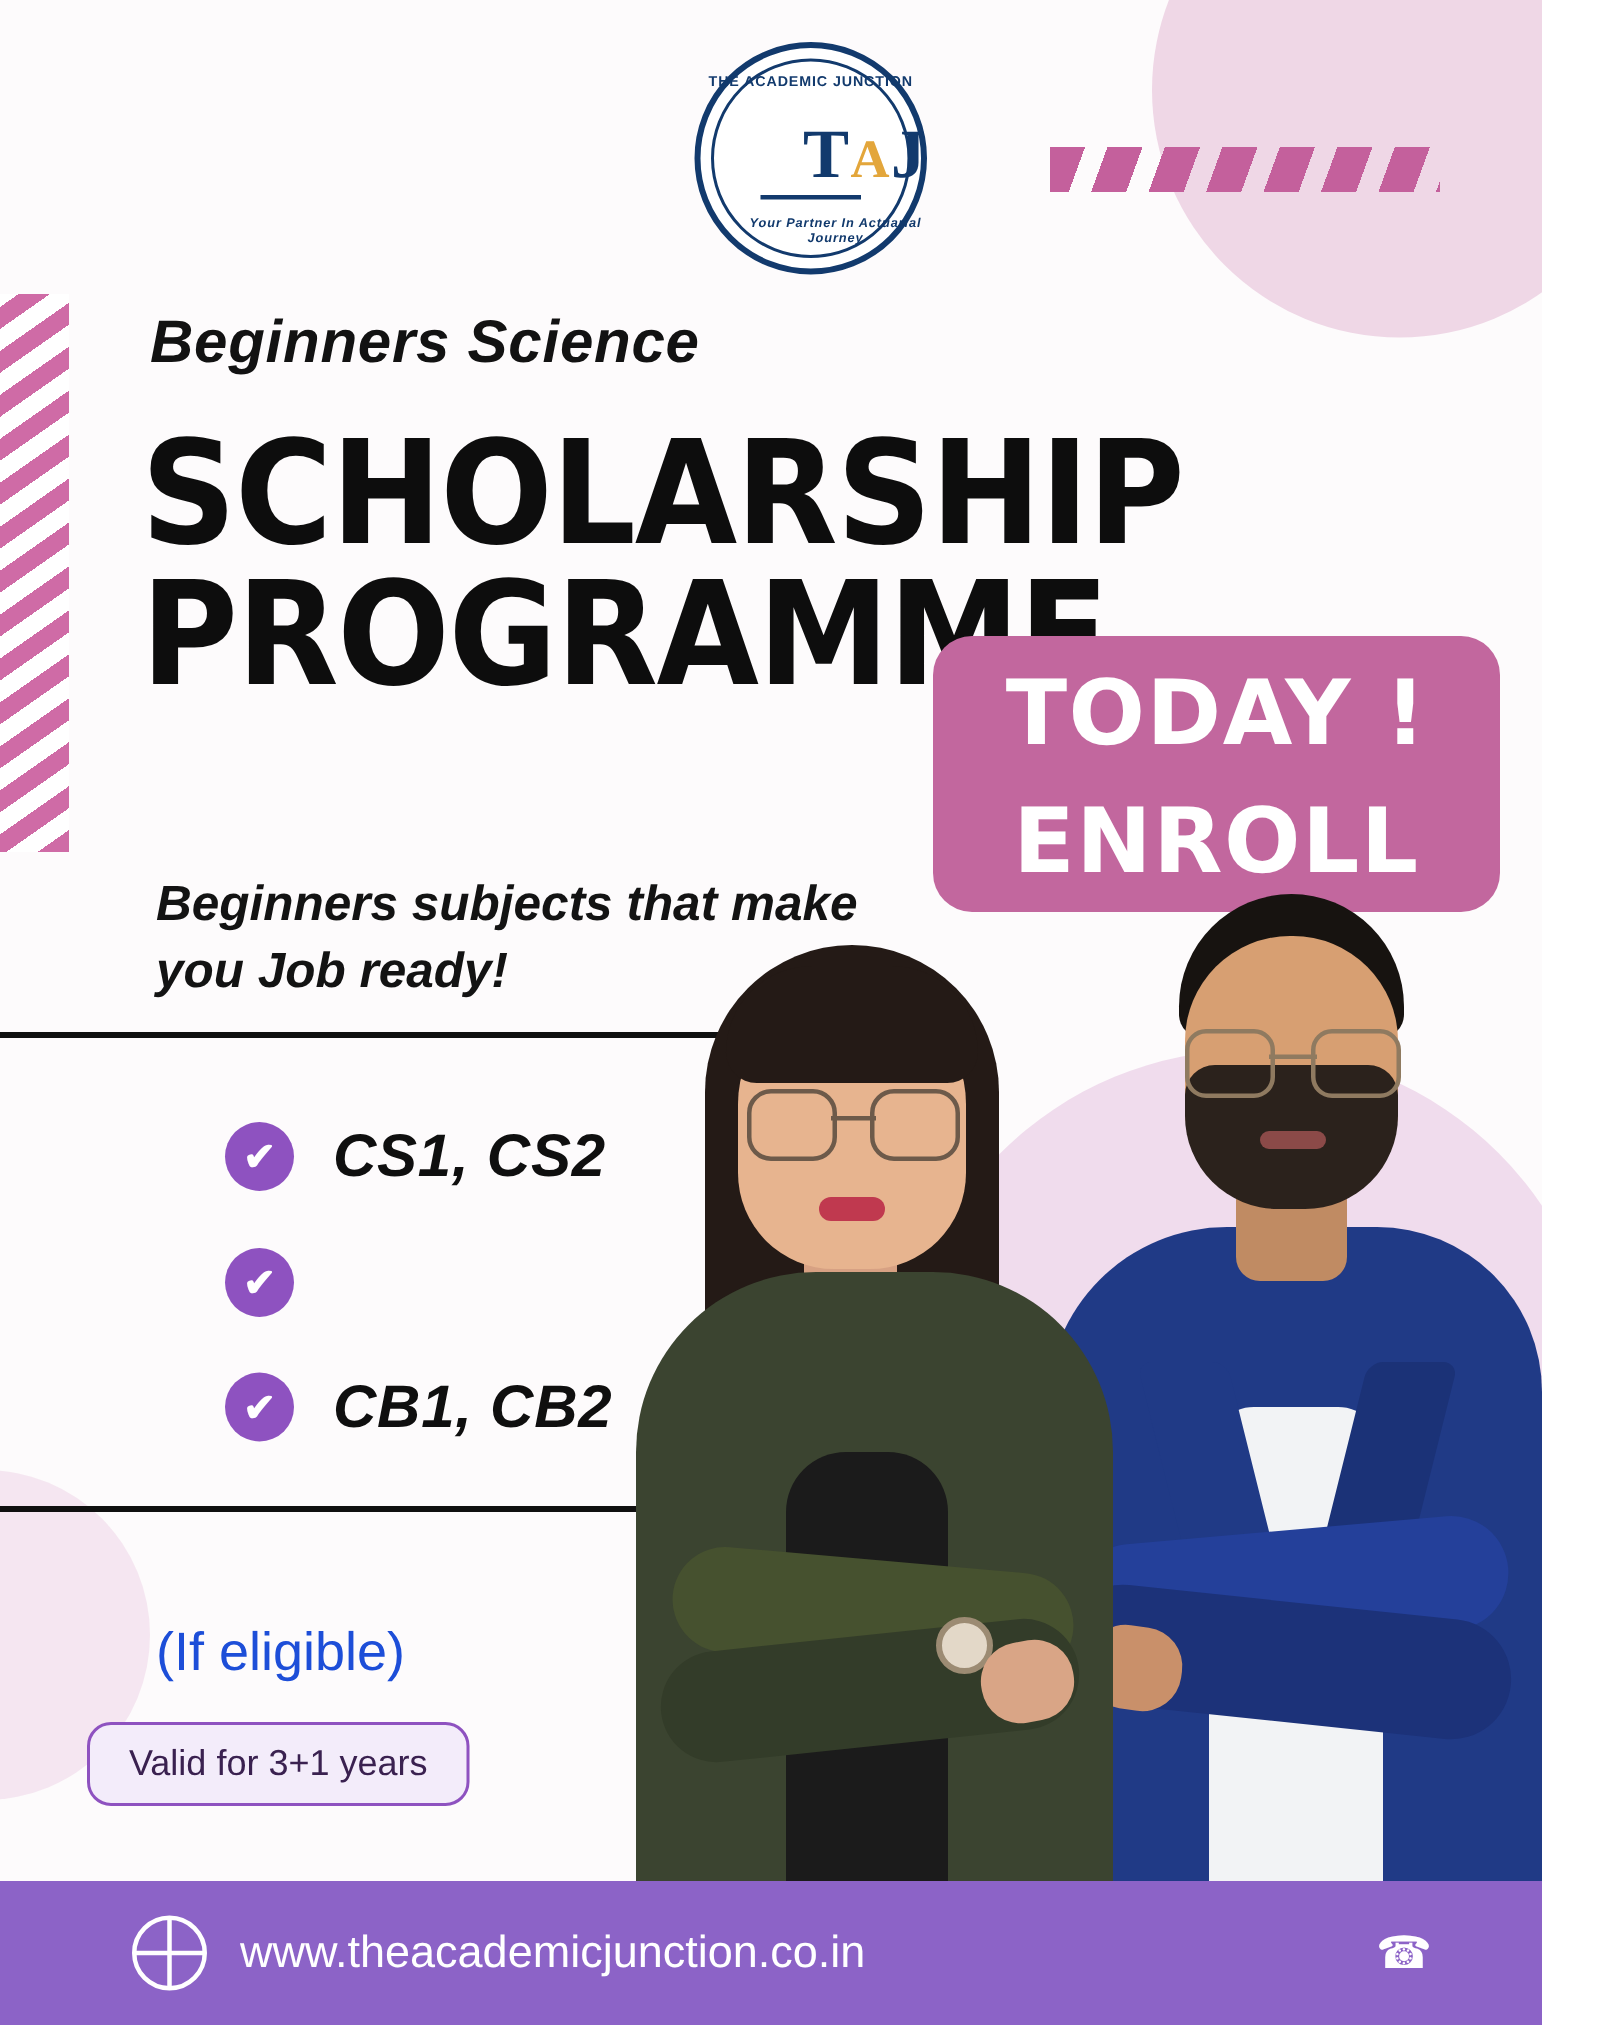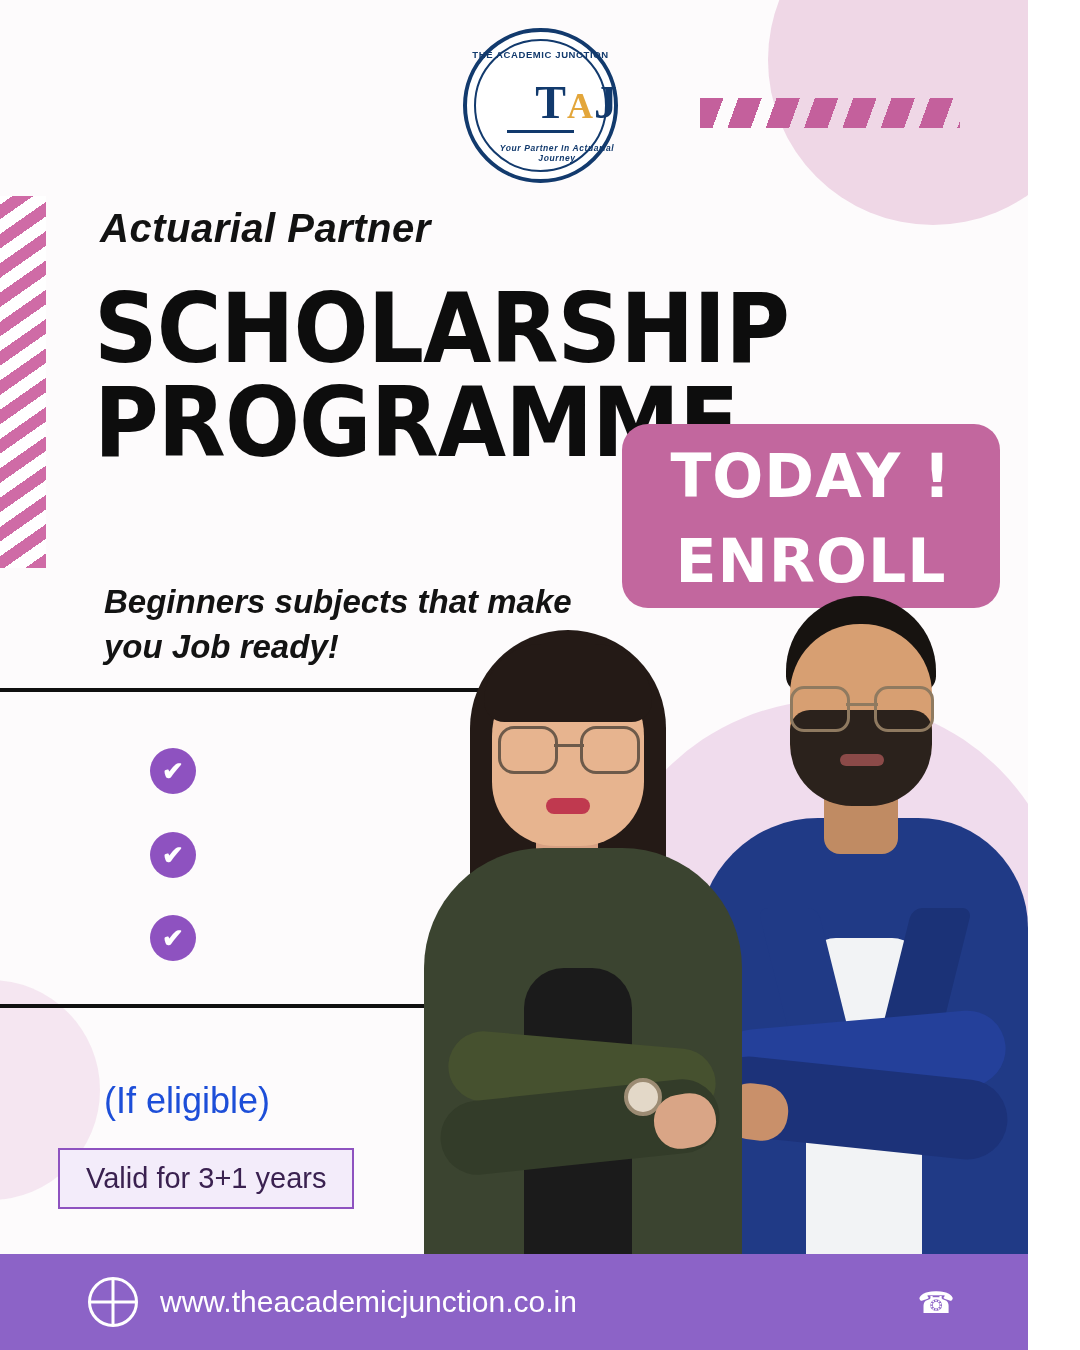--- a/index.html
+++ b/index.html
@@ -245,24 +245,24 @@
     top: 1080px;
     font-size: 36px;
     color: #1d4ed8;
   }
   .valid-pill {
     position: absolute;
     left: 58px;
     top: 1148px;
     padding: 12px 26px;
     border: 2px solid #8e52c0;
-    border-radius: 0;
+    border-radius: 16px;
     background: #f3ecfa;
     color: #3a2150;
-    font-size: 29px;
+    font-size: 24px;
   }
 
   
   .people {
     position: absolute;
     right: 0;
     bottom: 82px;
     width: 620px;
     height: 700px;
     overflow: hidden;
@@ -462,44 +462,46 @@
     <div class="ring-outer"></div>
     <div class="ring-inner"></div>
     <div class="arc-top">THE ACADEMIC JUNCTION</div>
     <div class="bar"></div>
     <div class="taj">
       <span>T</span><span class="a">A</span><span>J</span>
     </div>
     <div class="arc-bottom">Your Partner In Actuarial Journey</div>
   </div>
 
-  <div class="eyebrow">Actuarial Partner</div>
+  <div class="eyebrow">Beginners Science</div>
 
   <div class="title">
     <span>SCHOLARSHIP</span>
     <span class="line2">PROGRAMME</span>
   </div>
 
   <div class="subtitle">Beginners subjects that make you Job ready!</div>
 
   <div class="enroll">
     <div>TODAY !</div>
     <div>ENROLL</div>
   </div>
 
   <div class="subjects-card"></div>
 
   <div class="subject-row r1">
     <span class="check">✔</span>
+    <span class="subject-label">CS1, CS2</span>
   </div>
   <div class="subject-row r2">
     <span class="check">✔</span>
   </div>
   <div class="subject-row r3">
     <span class="check">✔</span>
+    <span class="subject-label">CB1, CB2</span>
   </div>
 
   <div class="eligible">(If eligible)</div>
   <div class="valid-pill">Valid for 3+1 years</div>
 
   <div class="people">
     <div class="person m">
       <div class="jacket"></div>
       <div class="shirt"></div>
       <div class="lapel-l"></div>

